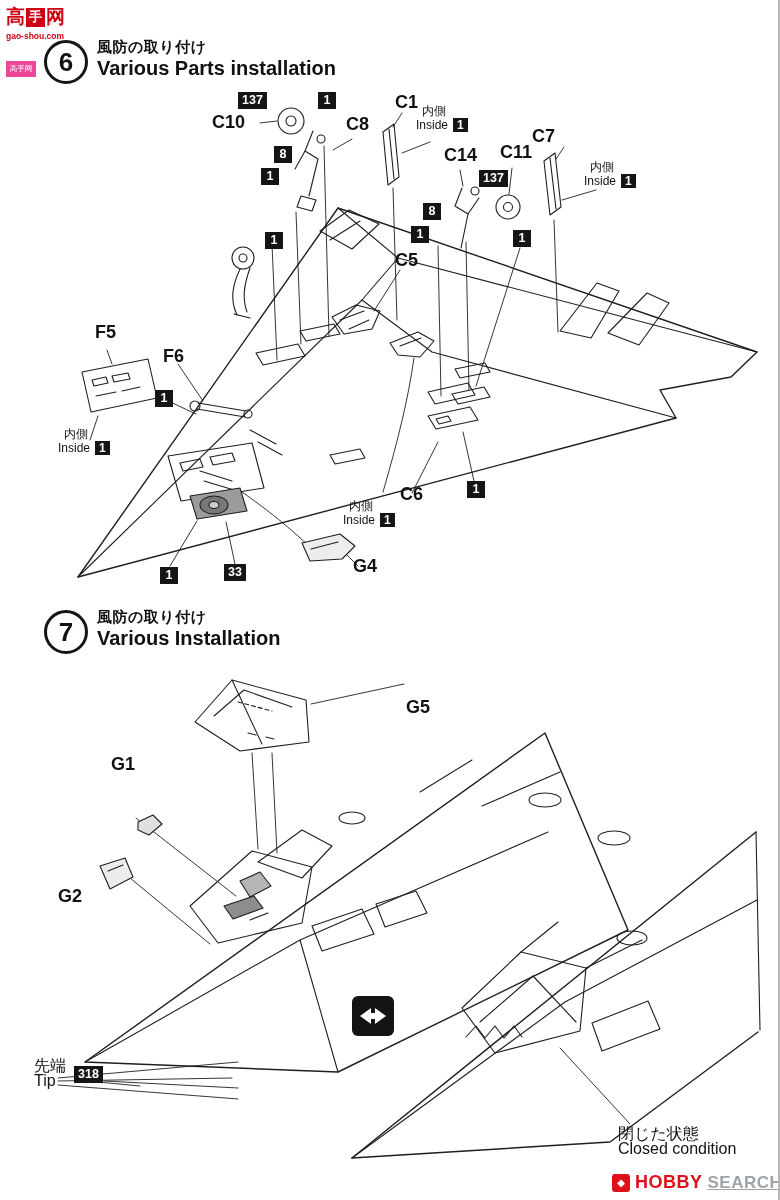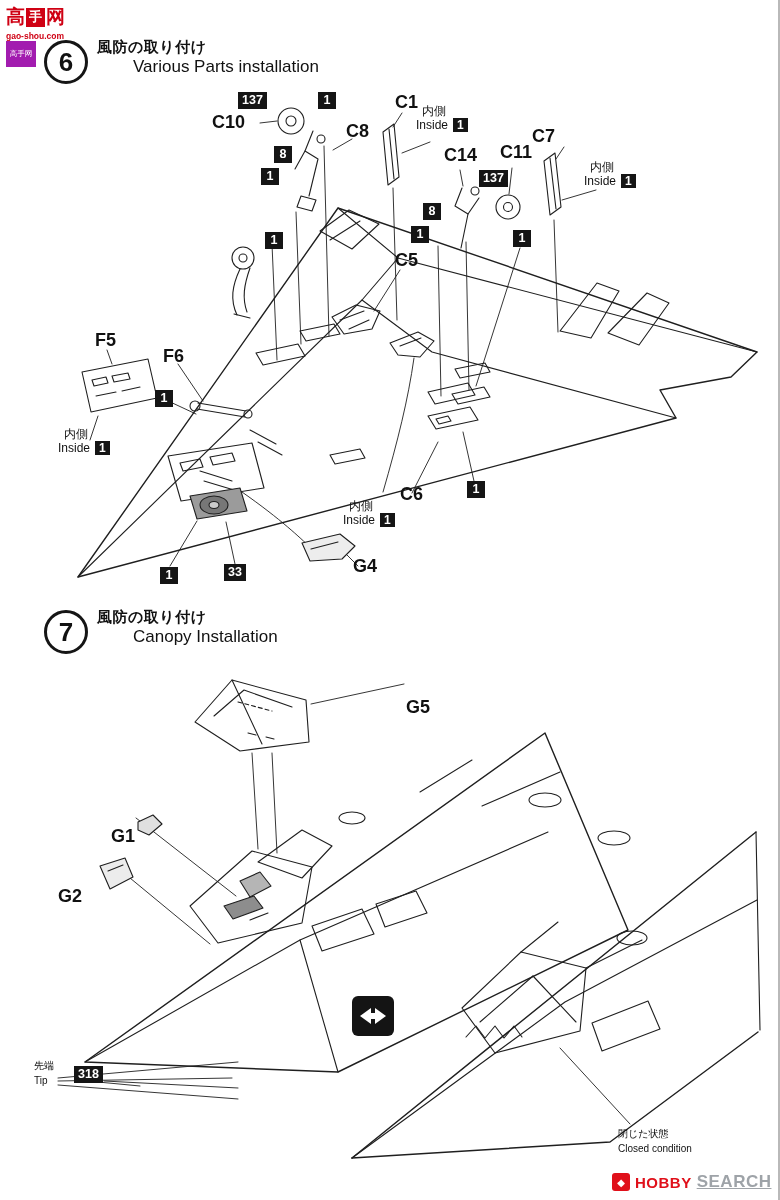--- a/index.html
+++ b/index.html
@@ -4,46 +4,46 @@
 <style>
   html,body{margin:0;padding:0;}
   body{width:780px;height:1200px;position:relative;background:#fff;
        font-family:"Liberation Sans", sans-serif;color:#111;overflow:hidden;}
   svg.lineart{position:absolute;left:0;top:0;}
   
   .stepnum{position:absolute;width:38px;height:38px;border:3px solid #151515;border-radius:50%;
            display:flex;align-items:center;justify-content:center;
            font-size:26px;font-weight:bold;background:#fff;}
   .tjp{position:absolute;font-size:15px;font-weight:bold;letter-spacing:.5px;}
-  .ten{position:absolute;font-size:17px;font-weight:normal;margin-left:36px;}
+  .ten{position:absolute;font-size:20px;font-weight:bold;}
   
   .plabel{position:absolute;font-size:18px;font-weight:600;white-space:nowrap;}
   
   .badge{position:absolute;background:#151515;color:#fff;font-size:12.5px;font-weight:bold;
          line-height:15px;padding:1px 4px;min-width:10px;text-align:center;white-space:nowrap;}
   
   .inside{position:absolute;font-size:12px;line-height:14px;white-space:nowrap;}
   .inside .jp{padding-left:6px;}
   .inside .b{display:inline-block;background:#151515;color:#fff;font-weight:bold;
              padding:0 4px;margin-left:5px;font-size:12px;line-height:14px;}
-  .note{position:absolute;font-size:10px;line-height:15px;white-space:nowrap;}
+  .note{position:absolute;font-size:16px;line-height:15px;white-space:nowrap;}
   
   .wm{position:absolute;left:6px;top:4px;}
   .wm-row{display:flex;align-items:center;gap:1px;}
   .wm-h{color:#cf0013;font-size:19px;font-weight:bold;}
   .wm-box{background:#cf0013;color:#fff;width:19px;height:19px;display:inline-flex;
           align-items:center;justify-content:center;font-size:13px;font-weight:bold;}
   .wm-domain{color:#cf0013;font-size:8.5px;font-weight:bold;margin-top:1px;}
-  .wm-block{margin-top:0;width:30px;height:26px;background:#a21caf;color:#fff;
+  .wm-block{margin-top:20px;width:30px;height:16px;background:#ec4899;color:#fff;
             font-size:7.5px;display:flex;align-items:center;justify-content:center;}
   
   .hs{position:absolute;left:612px;top:1172px;display:flex;align-items:center;gap:5px;}
   .hs-icon{width:18px;height:18px;background:#e0101a;border-radius:3px;color:#fff;
            display:flex;align-items:center;justify-content:center;font-size:10px;}
-  .hs-a{color:#e0101a;font-size:15px;font-weight:bold;letter-spacing:.5px;}
+  .hs-a{color:#e0101a;font-size:18px;font-weight:bold;letter-spacing:.5px;}
   .hs-b{color:#9ea3a8;font-size:17px;font-weight:bold;letter-spacing:.5px;text-decoration:underline;}
   .scan-edge{position:absolute;right:0;top:0;width:2px;height:1200px;background:#b9b9b9;}
 </style>
 </head>
 <body>
 
 <svg class="lineart" width="780" height="1200" viewBox="0 0 780 1200">
   <g stroke="#1f1f1f" fill="none" stroke-width="1.1" stroke-linejoin="round" stroke-linecap="round">
 
     <g>
@@ -260,21 +260,21 @@
 </div>
 
 <div class="stepnum" style="left:44px;top:40px">6</div>
 <div class="tjp" style="left:97px;top:38px">風防の取り付け</div>
 <div class="ten" style="left:97px;top:57px">Various Parts installation</div>
 
 <span class="badge" style="left:238px;top:92px">137</span>
 <span class="badge" style="left:318px;top:92px">1</span>
 <span class="plabel" style="left:212px;top:112px">C10</span>
 <span class="plabel" style="left:395px;top:92px">C1</span>
-<span class="plabel" style="left:346px;top:121px">C8</span>
+<span class="plabel" style="left:346px;top:114px">C8</span>
 
 <div class="inside" style="left:416px;top:104px">
   <div class="jp">内側</div>
   <div><span>Inside</span><span class="b">1</span></div>
 </div>
 
 <span class="badge" style="left:274px;top:146px">8</span>
 <span class="plabel" style="left:444px;top:145px">C14</span>
 <span class="plabel" style="left:500px;top:142px">C11</span>
 <span class="plabel" style="left:532px;top:126px">C7</span>
@@ -284,21 +284,21 @@
 <div class="inside" style="left:584px;top:160px">
   <div class="jp">内側</div>
   <div><span>Inside</span><span class="b">1</span></div>
 </div>
 
 <span class="badge" style="left:423px;top:203px">8</span>
 <span class="badge" style="left:411px;top:226px">1</span>
 <span class="badge" style="left:513px;top:230px">1</span>
 <span class="badge" style="left:265px;top:232px">1</span>
 <span class="plabel" style="left:395px;top:250px">C5</span>
-<span class="plabel" style="left:95px;top:330px">F5</span>
+<span class="plabel" style="left:95px;top:322px">F5</span>
 <span class="plabel" style="left:163px;top:346px">F6</span>
 <span class="badge" style="left:155px;top:390px">1</span>
 
 <div class="inside" style="left:58px;top:427px">
   <div class="jp">内側</div>
   <div><span>Inside</span><span class="b">1</span></div>
 </div>
 
 <span class="plabel" style="left:400px;top:484px">C6</span>
 
@@ -307,24 +307,24 @@
   <div><span>Inside</span><span class="b">1</span></div>
 </div>
 
 <span class="badge" style="left:467px;top:481px">1</span>
 <span class="badge" style="left:160px;top:567px">1</span>
 <span class="badge" style="left:224px;top:564px">33</span>
 <span class="plabel" style="left:353px;top:556px">G4</span>
 
 <div class="stepnum" style="left:44px;top:610px">7</div>
 <div class="tjp" style="left:97px;top:608px">風防の取り付け</div>
-<div class="ten" style="left:97px;top:627px">Canopy Installation</div>
+<div class="ten" style="left:97px;top:627px">Various Installation</div>
 
 <span class="plabel" style="left:406px;top:697px">G5</span>
-<span class="plabel" style="left:111px;top:826px">G1</span>
+<span class="plabel" style="left:111px;top:754px">G1</span>
 <span class="plabel" style="left:58px;top:886px">G2</span>
 
 <div class="note" style="left:34px;top:1058px">
   <div>先端</div>
   <div>Tip</div>
 </div>
 <span class="badge" style="left:74px;top:1066px">318</span>
 
 <div class="note" style="left:618px;top:1126px">
   <div>閉じた状態</div>

